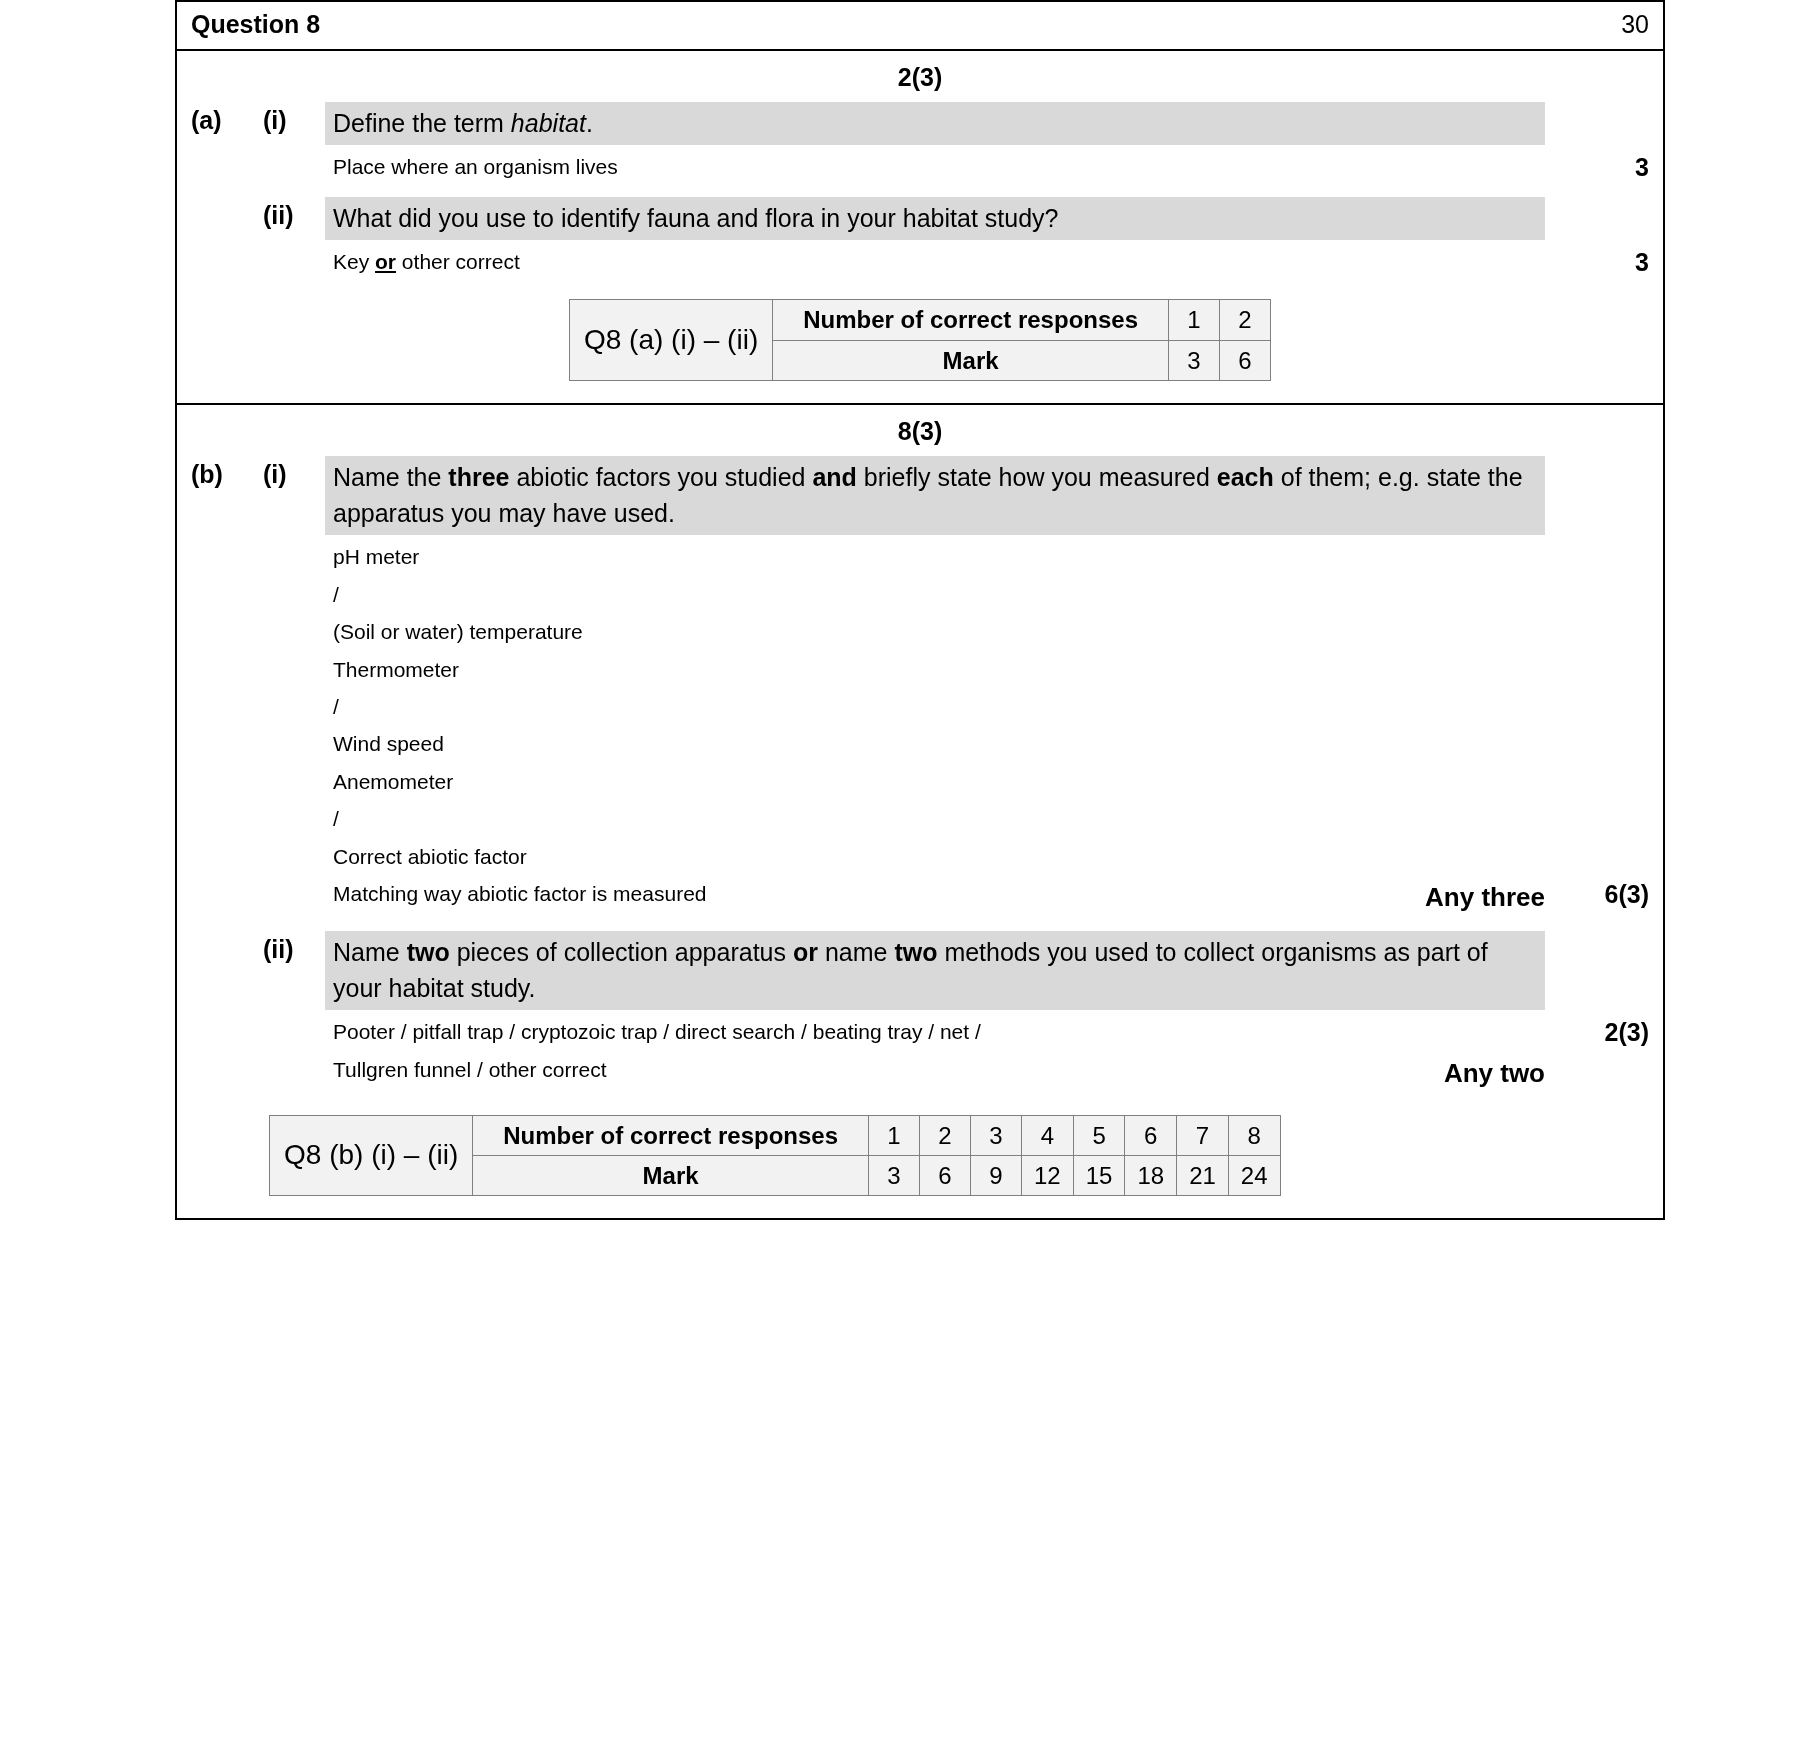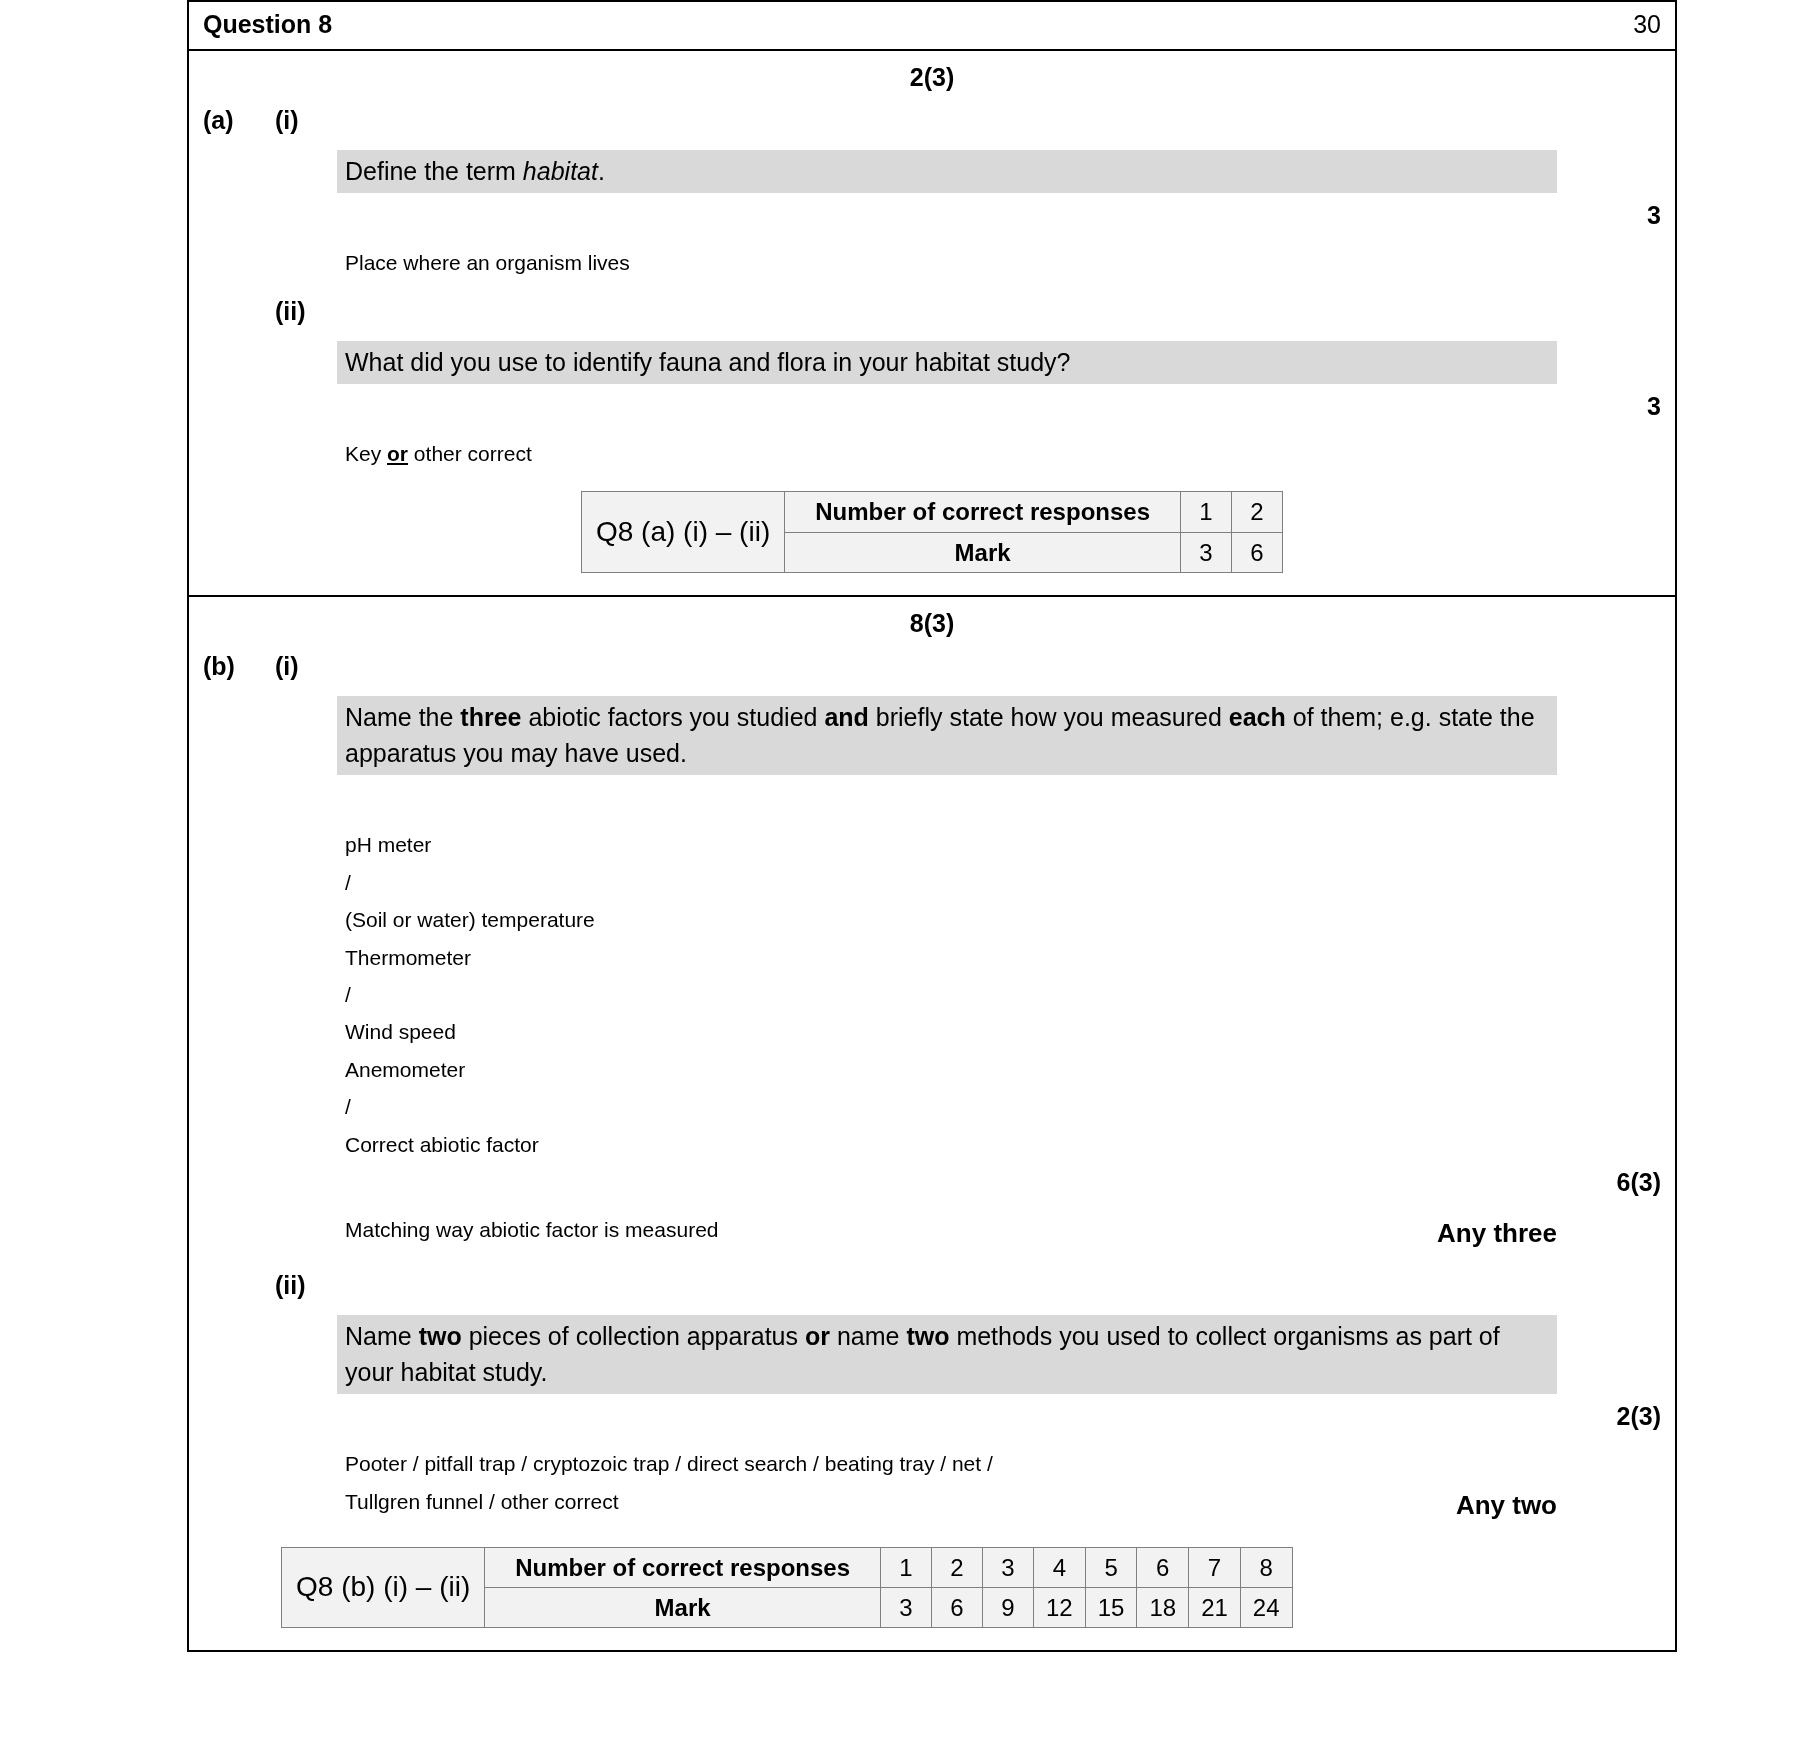--- a/index.html
+++ b/index.html
@@ -9,21 +9,21 @@
   }
   body {
     width: 1818px;
     height: 1743px;
     font-family: "Liberation Sans", sans-serif;
     color: #000000;
     position: relative;
   }
   .page {
     position: absolute;
-    left: 187px;
+    left: 175px;
     top: 0px;
     width: 1490px;
     border-radius: 7px;
   }
   .outer-box {
     border: 2px solid #000000;
     box-sizing: border-box;
   }
   
   .qhead {
@@ -70,21 +70,20 @@
   .col-b {
     width: 62px;
     flex: 0 0 62px;
     font-weight: bold;
     font-size: 25px;
     line-height: 1.45;
   }
   .col-main {
     flex: 1 1 auto;
     min-width: 0;
-    margin-top: 48px;
   }
   .col-marks {
     width: 98px;
     flex: 0 0 98px;
     text-align: right;
     font-weight: bold;
     font-size: 25px;
     line-height: 1.45;
     padding-left: 6px;
   }

